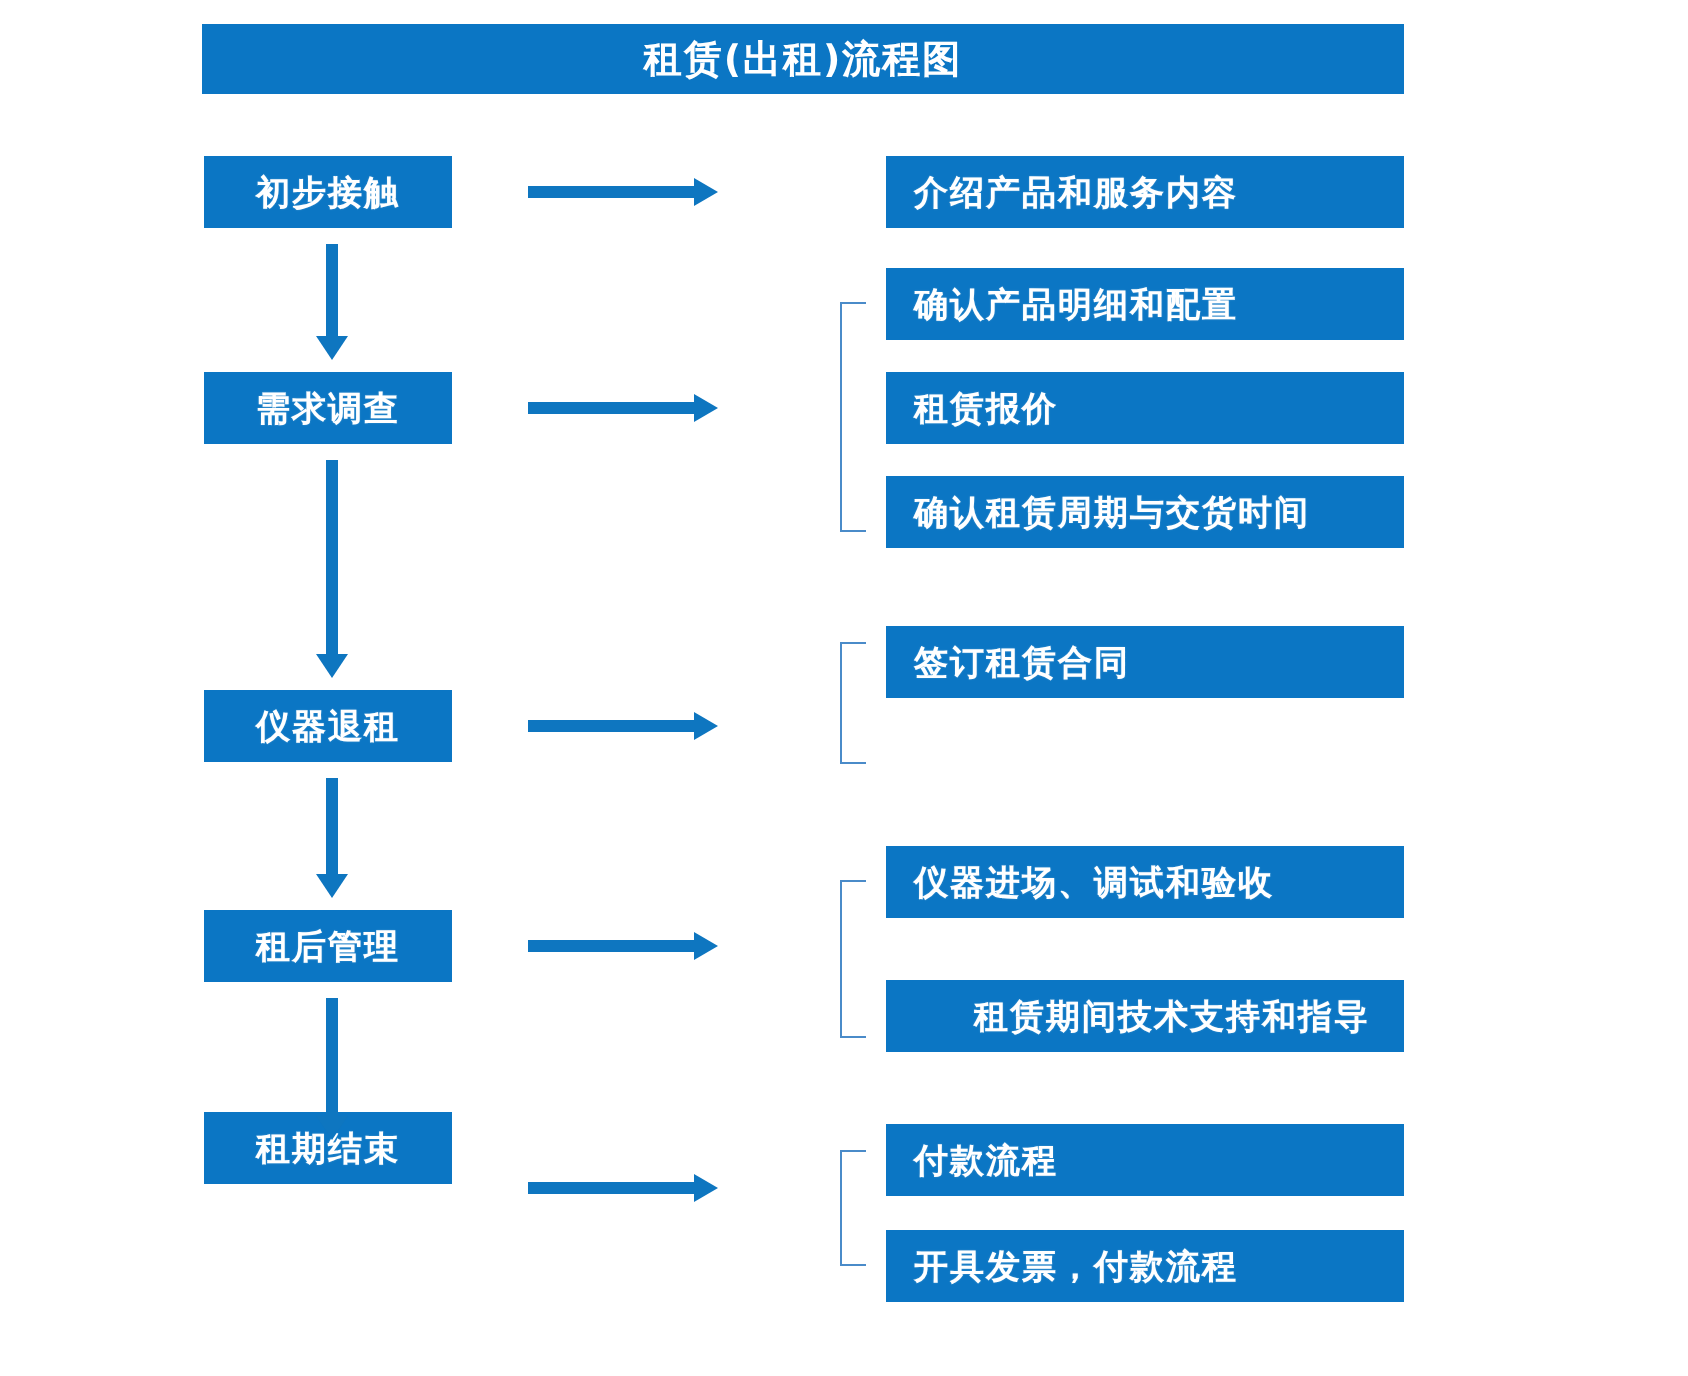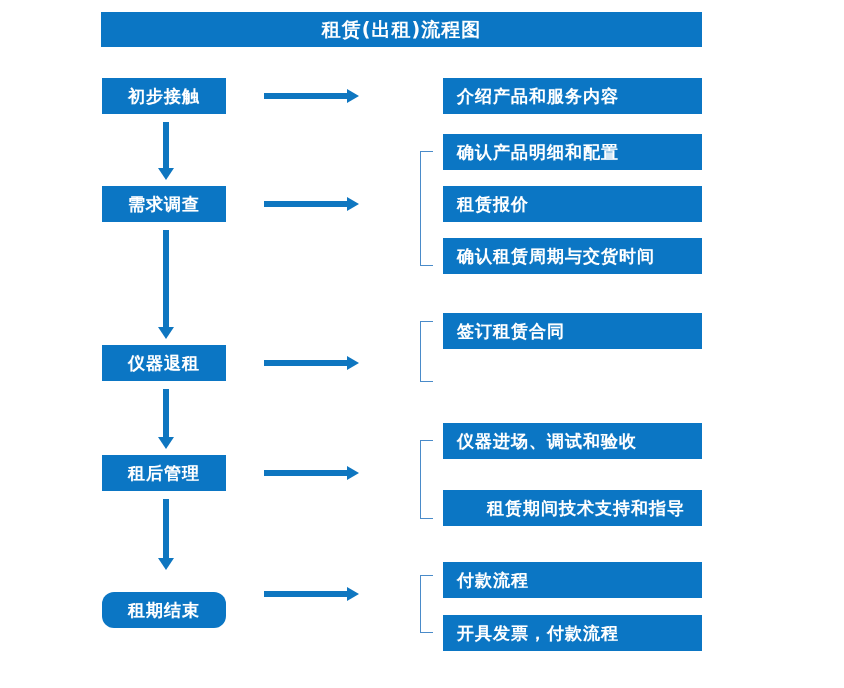--- a/index.html
+++ b/index.html
@@ -126,21 +126,21 @@
   <div class="title-bar">租赁(出租)流程图</div>
 
   <div class="box stage-box" style="top:78px;">初步接触</div>
 
   <div class="box stage-box" style="top:186px;">需求调查</div>
 
   <div class="box stage-box" style="top:345px;">仪器退租</div>
 
   <div class="box stage-box" style="top:455px;">租后管理</div>
 
-  <div class="box stage-box" style="top:592px;border-radius:12px;">租期结束</div>
+  <div class="box stage-box" style="top:556px;">租期结束</div>
 
   <div class="v-arrow" style="top:122px; height:60px;">
     <div class="shaft" style="height:46px;"></div>
     <div class="head" style="top:46px;"></div>
   </div>
   <div class="v-arrow" style="top:230px; height:111px;">
     <div class="shaft" style="height:97px;"></div>
     <div class="head" style="top:97px;"></div>
   </div>
   <div class="v-arrow" style="top:389px; height:62px;">

